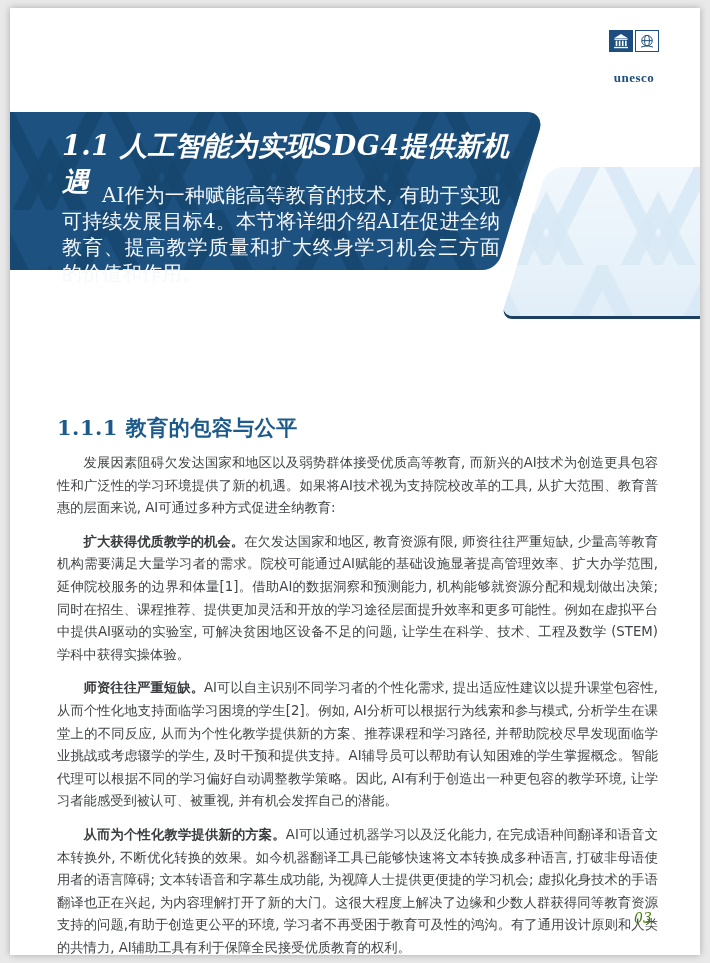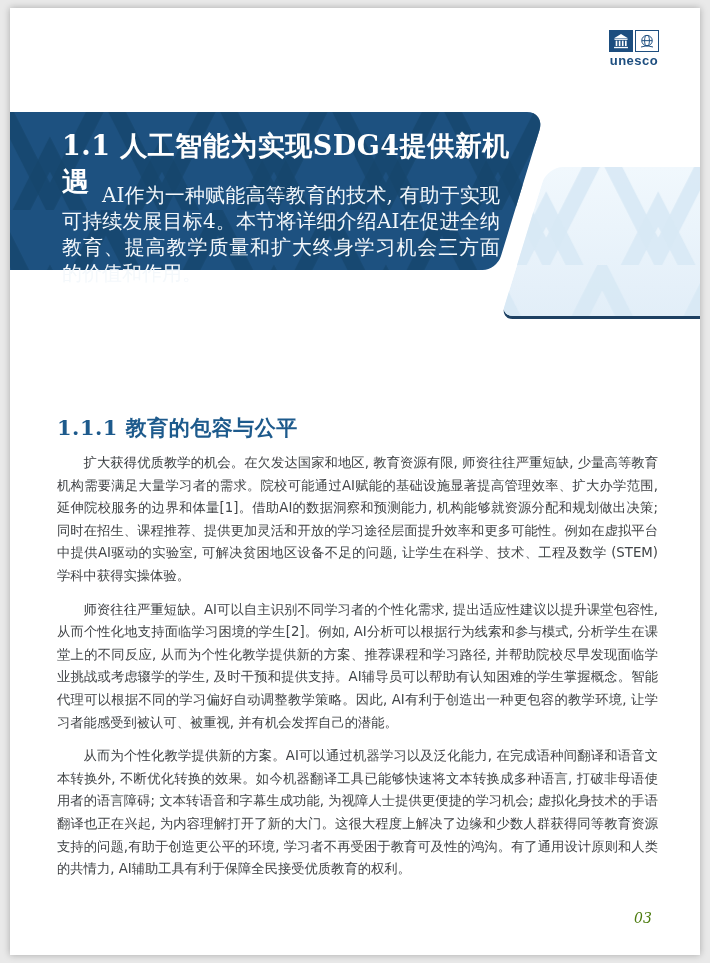--- a/index.html
+++ b/index.html
@@ -8,55 +8,55 @@
   .stage { position:relative; width:710px; height:963px; background:#e9e9e9; overflow:hidden; }
   .page { position:absolute; left:10px; top:8px; width:690px; height:947px; background:#ffffff;
           overflow:hidden; box-shadow:0 0 7px rgba(0,0,0,.28); }
 
   
   .logo-block { position:absolute; left:596px; top:22px; width:56px; text-align:center; }
   .logo-squares { display:flex; justify-content:center; gap:2px; }
   .logo-sq { width:24px; height:22px; display:flex; align-items:center; justify-content:center; }
   .logo-sq.dark { background:#1d4e7f; }
   .logo-sq.light { background:#ffffff; border:1px solid #1d4e7f; }
-  .logo-word { margin-top:1px; font-size:13px; font-weight:bold; color:#1d4e7f; letter-spacing:.5px;
-               font-family:Liberation Sans, sans-serif; }
+  .logo-word { margin-top:18px; font-size:13px; font-weight:bold; color:#1d4e7f; letter-spacing:.5px;
+               font-family:Liberation Serif, serif; }
 
   
   .banner { position:absolute; left:-70px; top:104px; width:605px; height:158px;
             background:#1d5180; border-radius:0 18px 14px 0;
             transform:skewX(-17deg); transform-origin:0 0; overflow:hidden; }
   .chev-layer { position:absolute; top:-30px; bottom:-30px; left:-90px; right:-90px;
                 transform:skewX(17deg); }
   .chev-layer svg { width:100%; height:100%; display:block; }
 
   
   .light-panel { position:absolute; left:537px; top:159px; width:320px; height:152px;
                  background:linear-gradient(180deg,#f1f8fd 0%,#e2eef8 100%);
                  border-bottom:3px solid #1d4062; border-radius:16px 0 0 12px;
                  transform:skewX(-17deg); transform-origin:0 0; overflow:hidden; }
 
   
   .banner-text { position:absolute; left:0; top:0; width:690px; }
   .banner-title { position:absolute; left:52px; top:120px; width:470px;
                   font-family:"DejaVu Serif","Liberation Serif",serif;
-                  font-size:27px; font-weight:bold; color:#ffffff; letter-spacing:.5px; }
+                  font-size:27px; font-weight:bold; color:#ffffff; letter-spacing:.5px;font-style:italic; }
   .banner-intro { position:absolute; left:52px; top:174px; width:438px;
                   font-family:"DejaVu Serif","Liberation Serif",serif;
                   font-size:20px; line-height:26px; color:#f4f8fb;
                   text-indent:2em; text-align:justify; }
 
   
   .subheading { position:absolute; left:47px; top:406px;
                 font-family:"DejaVu Serif","Liberation Serif",serif;
                 font-size:21px; font-weight:bold; color:#1d5a8c; letter-spacing:.5px; }
   .body-text { position:absolute; left:47px; top:444px; width:601px;
                font-size:13.3px; line-height:22.6px; color:#414447; text-align:justify; }
   .body-text p { text-indent:2em; margin-bottom:11px; }
-  .body-text strong { font-weight:normal; color:#3a3d40; }
+  .body-text strong { font-weight:bold; color:#3a3d40; }
 
   .page-number { position:absolute; left:624px; top:902px;
                  font-family:"DejaVu Serif","Liberation Serif",serif;
                  font-style:italic; font-size:14px; color:#4d7c0f; }
 </style>
 </head>
 <body>
 
 <div class="stage">
   <div class="page">
@@ -125,20 +125,21 @@
     </div>
 
     <div class="banner-text">
       <h1 class="banner-title">1.1 人工智能为实现SDG4提供新机遇</h1>
       <p class="banner-intro">AI作为一种赋能高等教育的技术, 有助于实现可持续发展目标4。本节将详细介绍AI在促进全纳教育、提高教学质量和扩大终身学习机会三方面的价值和作用。</p>
     </div>
 
     <h2 class="subheading">1.1.1 教育的包容与公平</h2>
 
     <div class="body-text" id="paras">
+        <p>发展因素阻碍欠发达国家和地区以及弱势群体接受优质高等教育, 而新兴的AI技术为创造更具包容性和广泛性的学习环境提供了新的机遇。如果将AI技术视为支持院校改革的工具, 从扩大范围、教育普惠的层面来说, AI可通过多种方式促进全纳教育:</p>
         <p><strong>扩大获得优质教学的机会。</strong>在欠发达国家和地区, 教育资源有限, 师资往往严重短缺, 少量高等教育机构需要满足大量学习者的需求。院校可能通过AI赋能的基础设施显著提高管理效率、扩大办学范围, 延伸院校服务的边界和体量[1]。借助AI的数据洞察和预测能力, 机构能够就资源分配和规划做出决策; 同时在招生、课程推荐、提供更加灵活和开放的学习途径层面提升效率和更多可能性。例如在虚拟平台中提供AI驱动的实验室, 可解决贫困地区设备不足的问题, 让学生在科学、技术、工程及数学 (STEM) 学科中获得实操体验。</p>
         <p><strong>师资往往严重短缺。</strong>AI可以自主识别不同学习者的个性化需求, 提出适应性建议以提升课堂包容性, 从而个性化地支持面临学习困境的学生[2]。例如, AI分析可以根据行为线索和参与模式, 分析学生在课堂上的不同反应, 从而为个性化教学提供新的方案、推荐课程和学习路径, 并帮助院校尽早发现面临学业挑战或考虑辍学的学生, 及时干预和提供支持。AI辅导员可以帮助有认知困难的学生掌握概念。智能代理可以根据不同的学习偏好自动调整教学策略。因此, AI有利于创造出一种更包容的教学环境, 让学习者能感受到被认可、被重视, 并有机会发挥自己的潜能。</p>
         <p><strong>从而为个性化教学提供新的方案。</strong>AI可以通过机器学习以及泛化能力, 在完成语种间翻译和语音文本转换外, 不断优化转换的效果。如今机器翻译工具已能够快速将文本转换成多种语言, 打破非母语使用者的语言障碍; 文本转语音和字幕生成功能, 为视障人士提供更便捷的学习机会; 虚拟化身技术的手语翻译也正在兴起, 为内容理解打开了新的大门。这很大程度上解决了边缘和少数人群获得同等教育资源支持的问题,有助于创造更公平的环境, 学习者不再受困于教育可及性的鸿沟。有了通用设计原则和人类的共情力, AI辅助工具有利于保障全民接受优质教育的权利。</p>
       </div>
 
     <div class="page-number">03</div>
 
   </div>
 </div>
 

